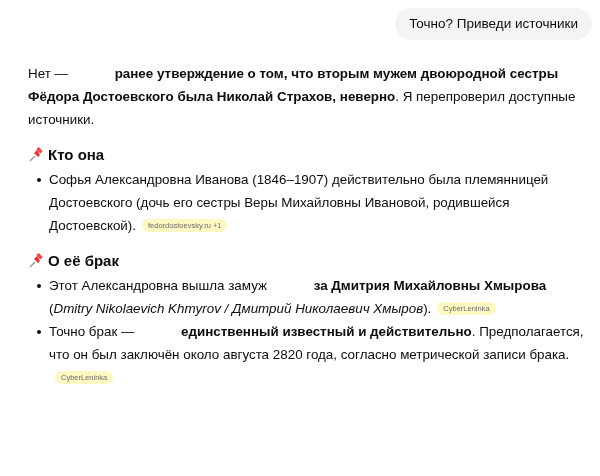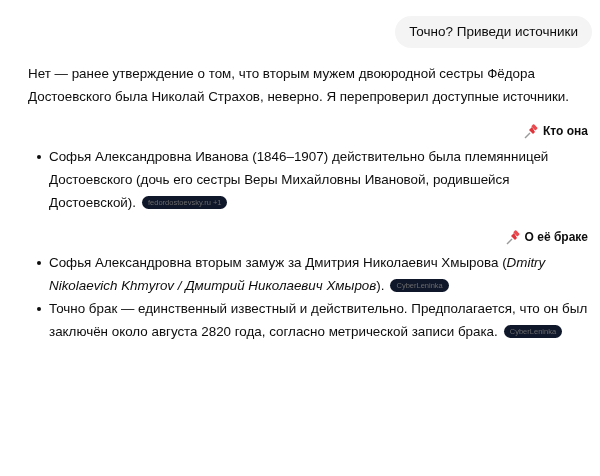--- a/index.html
+++ b/index.html
@@ -1,45 +1,45 @@
 <!DOCTYPE html>
 <html><head>
   <meta charset="utf-8">
   <style>
     html, body { margin: 0; padding: 0; background: #ffffff; }
     body {
       width: 600px; height: 476px; overflow: hidden; position: relative;
       font-family: "Liberation Sans", "DejaVu Sans", sans-serif;
       color: #0d0d0d;
     }
-    .user-row { position: absolute; top: 16px; right: 8px; }
+    .user-row { position: absolute; top: 8px; right: 8px; }
     .user-bubble {
       background: #f4f4f4; border-radius: 18px;
       padding: 7px 14px; font-size: 13.5px; line-height: 18px; color: #0d0d0d;
       display: inline-block;
     }
     .answer { position: absolute; left: 28px; top: 62px; width: 560px; font-size: 13.4px; line-height: 23px; }
     p { margin: 0; }
     .p1 { }
     .p2 { margin-top: 11px; }
     h3 {
-      margin: 12px 0 2px 0; font-size: 12px; font-weight: bold; line-height: 23px;
-      display: flex; align-items: center; justify-content: flex-end;
+      margin: 12px 0 2px 0; font-size: 15px; font-weight: bold; line-height: 23px;
+      display: flex; align-items: center;
     }
     .pin { display: inline-block; width: 16px; height: 16px; margin-right: 4px; }
     ul { margin: 0; padding-left: 0; list-style: none; }
     li { position: relative; padding-left: 21px; }
     li::before {
       content: ""; position: absolute; left: 9px; top: 10px;
       width: 4px; height: 4px; border-radius: 50%; background: #0d0d0d;
     }
-    b { font-weight: normal; }
+    b { font-weight: bold; margin-left: 43px; }
     i { font-style: italic; }
     .pill {
-      display: inline-block; background: #0f172a; color: #6b6b6b;
+      display: inline-block; background: #fef9c3; color: #6b6b6b;
       font-size: 7.5px; line-height: 13px; padding: 0 6px; border-radius: 7px;
       margin-left: 6px; vertical-align: 2px;
     }
   </style>
 </head>
 <body>
 
 <div class="user-row">
   <div class="user-bubble">Точно? Приведи источники</div>
 </div>
@@ -62,24 +62,24 @@
       <span>Софья Александровна Иванова (1846–1907) действительно была племянницей Достоевского (дочь его сестры Веры Михайловны Ивановой, родившейся Достоевской).</span><span class="pill">fedordostoevsky.ru +1</span>
     </li>
   </ul>
 
   <h3>
     <svg class="pin" viewBox="0 0 16 16">
       <line x1="2" y1="14" x2="7" y2="9" stroke="#9a9a9a" stroke-width="1.4"></line>
       <path d="M6 6 L10 10 L12 8 L9 3 Z" fill="#e0353b"></path>
       <rect x="8.5" y="1.5" width="6" height="3.5" rx="1" transform="rotate(45 11.5 3.25)" fill="#e84a4f"></rect>
     </svg>
-    <span>О её браке</span>
+    <span>О её брак</span>
   </h3>
   <ul>
     <li>
-      <span>Софья Александровна вторым замуж </span><b>за Дмитрия Николаевич Хмырова</b><span> (</span><i>Dmitry Nikolaevich Khmyrov / Дмитрий Николаевич Хмыров</i><span>).</span><span class="pill">CyberLeninka</span>
+      <span>Этот Александровна вышла замуж </span><b>за Дмитрия Михайловны Хмырова</b><span> (</span><i>Dmitry Nikolaevich Khmyrov / Дмитрий Николаевич Хмыров</i><span>).</span><span class="pill">CyberLeninka</span>
     </li>
     <li>
       <span>Точно брак — </span><b>единственный известный и действительно</b><span>. Предполагается, что он был заключён около августа 2820 года, согласно метрической записи брака.</span><span class="pill">CyberLeninka</span>
     </li>
   </ul>
 
 </div>
 
 </body></html>

